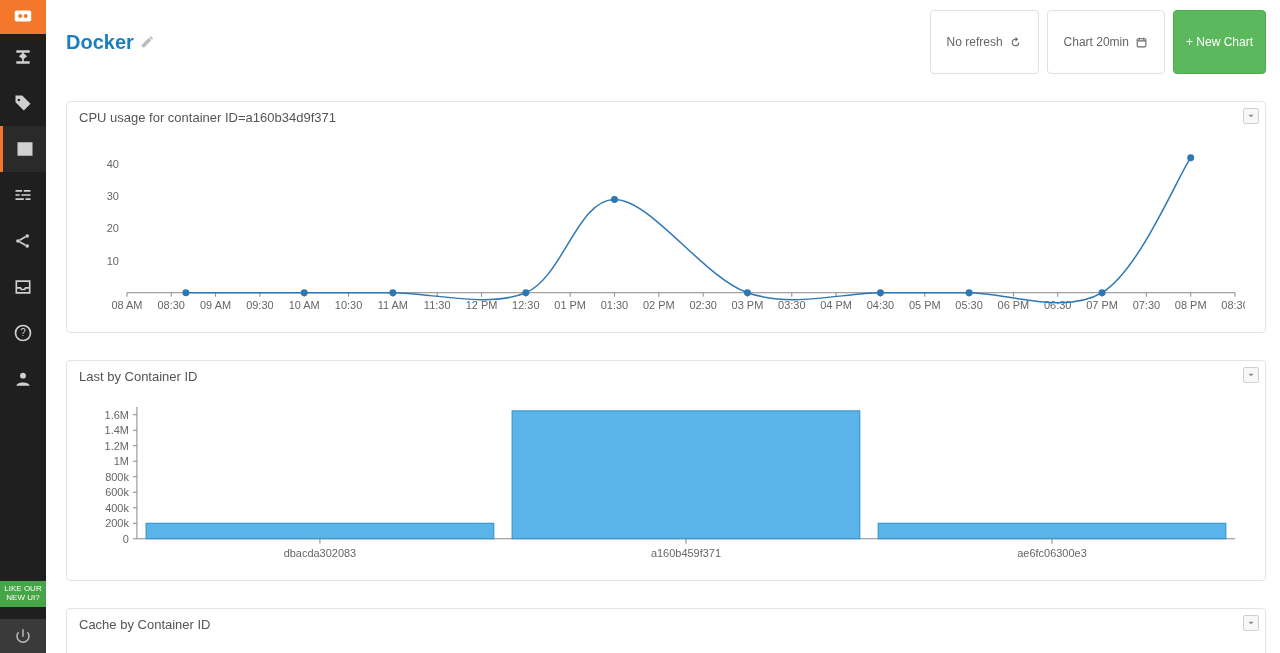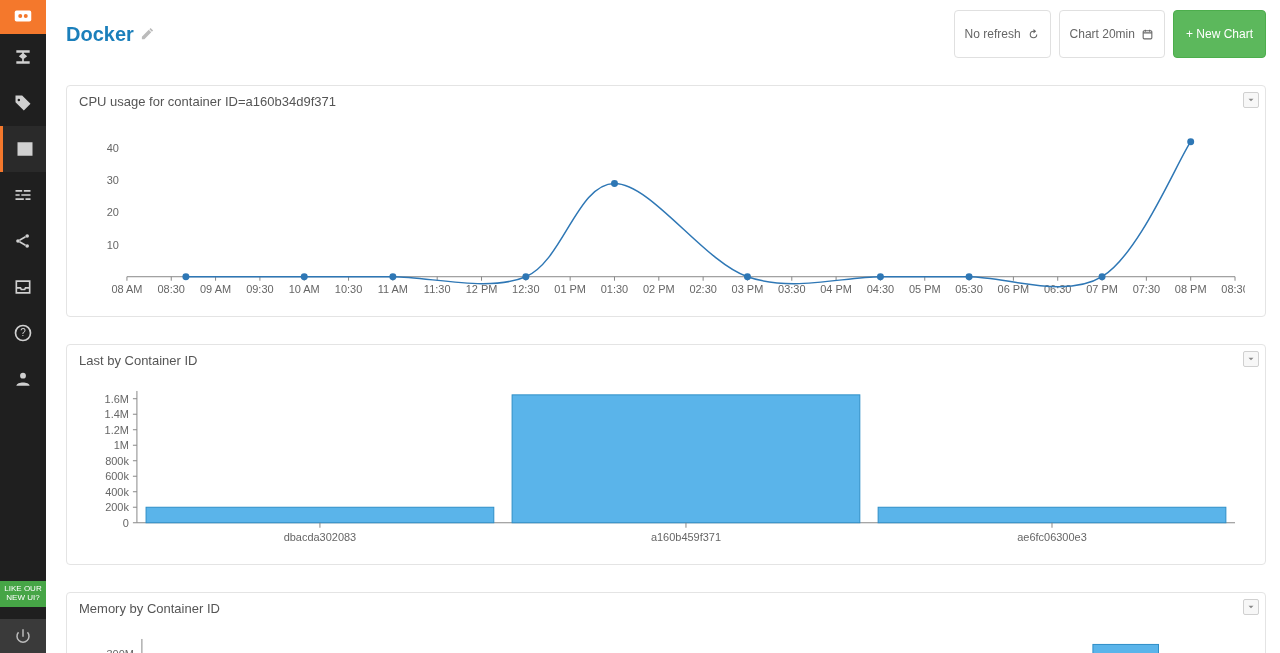--- a/index.html
+++ b/index.html
@@ -14,23 +14,23 @@
   .sidebar-bottom { position: absolute; bottom: 0; width: 54px; }
   .new-ui-badge { position: absolute; bottom: 46px; left: 0; width: 46px; padding: 4px 2px; background:#46a546; color:#fff; font-size:8px; text-align:center; line-height:1.1; cursor:pointer; }
   .power-btn { width: 46px; height: 34px; background:#3a3a3a; display:flex; align-items:center; justify-content:center; color:#bbb; cursor:pointer; }
   .power-btn svg { width:18px; height:18px; }
   
   .main { margin-left: 46px; padding: 10px 14px 20px 20px; }
   .header { display:flex; align-items:center; margin-bottom: 6px; }
   .page-title { font-size: 20px; font-weight: 600; color: #1b7fbb; display:flex; align-items:flex-start; gap:6px; }
   .page-title .edit-icon { color:#aaa; }
   .header-right { margin-left:auto; display:flex; gap:8px; }
-  .pill { border:1px solid #e0e0e0; background:#fff; border-radius:4px; padding: 6px 10px; font-size:12px; color:#666; display:flex; align-items:center; gap:6px; cursor:pointer; }
+  .pill { border:1px solid #e0e0e0; background:#fff; border-radius:4px; padding: 6px 16px; font-size:12px; color:#666; display:flex; align-items:center; gap:6px; cursor:pointer; }
   .pill svg { width:13px; height:13px; fill:#666; }
-  .btn-green { background:#5cb85c; border:1px solid #4cae4c; color:#fff; border-radius:4px; padding:16px 12px; font-size:12px; display:flex; align-items:center; gap:4px; cursor:pointer; }
+  .btn-green { background:#5cb85c; border:1px solid #4cae4c; color:#fff; border-radius:4px; padding:24px 12px; font-size:12px; display:flex; align-items:center; gap:4px; cursor:pointer; }
   
   .panel { border:1px solid #e4e4e4; border-radius:4px; margin-bottom: 12px; background:#fff; position:relative;margin-top:27px; }
   .panel-header { padding: 8px 12px; font-size:13px; color:#555; border-bottom:1px solid transparent; }
   .panel-toggle { position:absolute; top:6px; right:6px; width:16px; height:16px; border:1px solid #d0d0d0; border-radius:2px; background:#f7f7f7; display:flex; align-items:center; justify-content:center; cursor:pointer; }
   .panel-toggle svg { width:10px; height:10px; fill:#888; }
   .chart-area { position:relative; padding: 4px 20px 14px 20px; }
   svg.chart { width:100%; display:block; }
   .tick-label { font-size:11px; fill:#666; }
   .bar-fill { fill:#5ab4ea; stroke:#2e8ec7; stroke-width:1; }
   .line-path { fill:none; stroke:#2e77b5; stroke-width:1.5; }
@@ -252,21 +252,21 @@
           <line x1="600" y1="142" x2="600" y2="147" class="axis"></line>
           <text x="600" y="160" text-anchor="middle" class="tick-label">a160b459f371</text>
           <rect x="792.5" y="126.47058823529412" width="348.3333333333333" height="15.529411764705882" class="bar-fill"></rect>
           <line x1="966.6666666666667" y1="142" x2="966.6666666666667" y2="147" class="axis"></line>
           <text x="966.6666666666667" y="160" text-anchor="middle" class="tick-label">ae6fc06300e3</text>
         </svg>
     </div>
   </div>
 
   <div class="panel" style="margin-bottom:0;">
-    <div class="panel-header">Memory by Container ID</div>
+    <div class="panel-header">Cache by Container ID</div>
     <div class="panel-toggle">
       <svg viewBox="0 0 24 24">
           <path d="M6 9l6 6 6-6z"></path>
         </svg>
     </div>
     <div class="chart-area" style="padding-bottom:2px;">
       <svg class="chart" id="memory-chart" viewBox="0 0 1160 140" preserveAspectRatio="none">
           <line x1="55" y1="10" x2="55" y2="134" class="axis"></line>
           <line x1="55" y1="134" x2="1150" y2="134" class="axis"></line>
           <line x1="51" y1="134" x2="55" y2="134" class="axis"></line>

